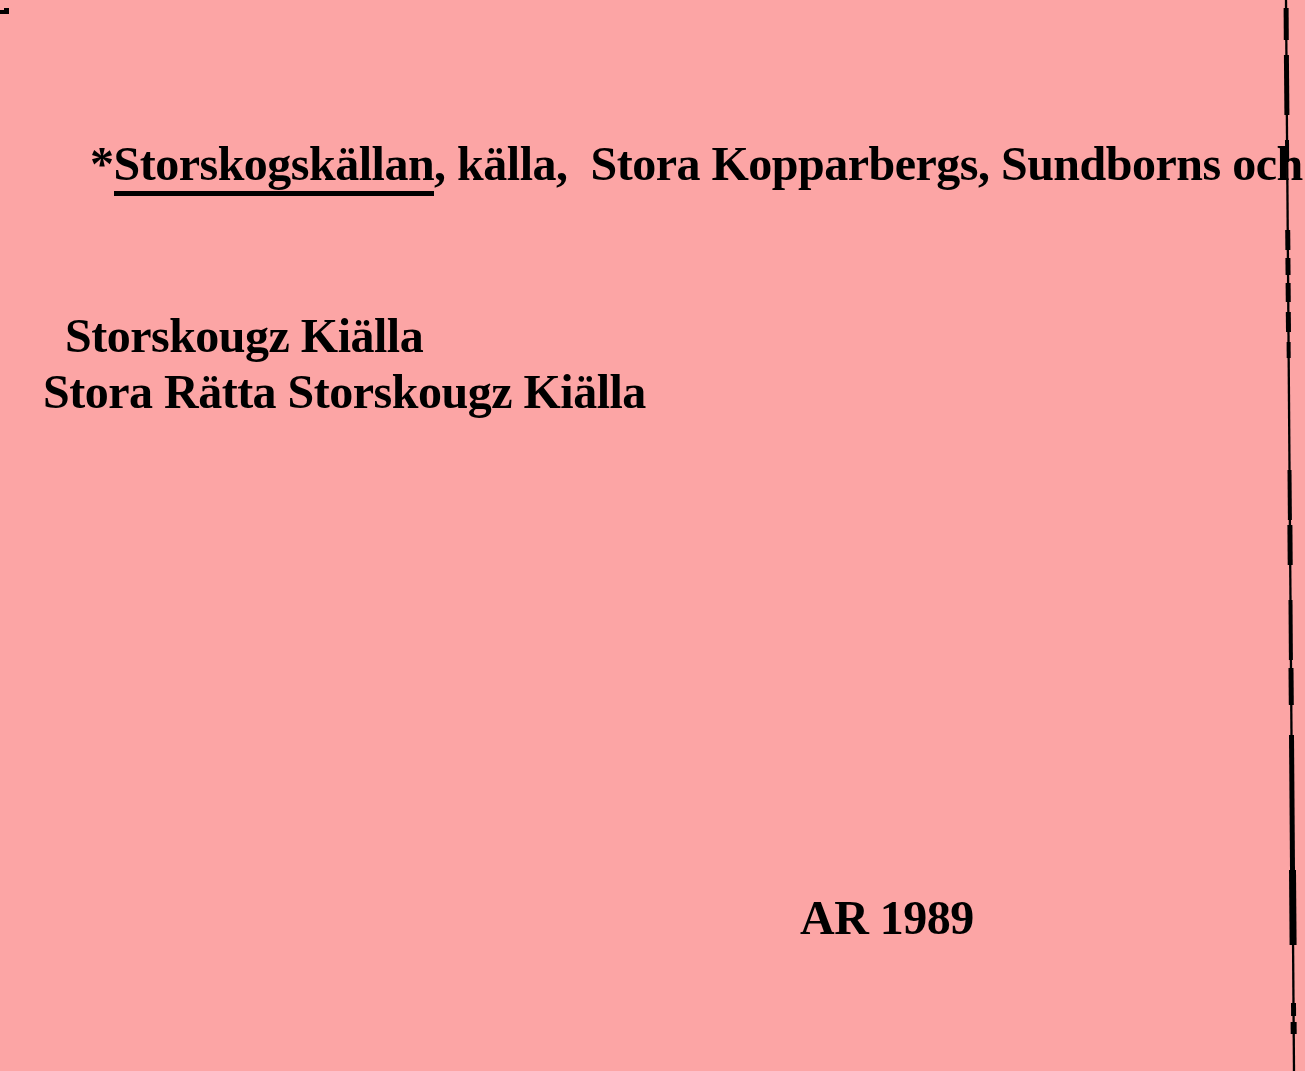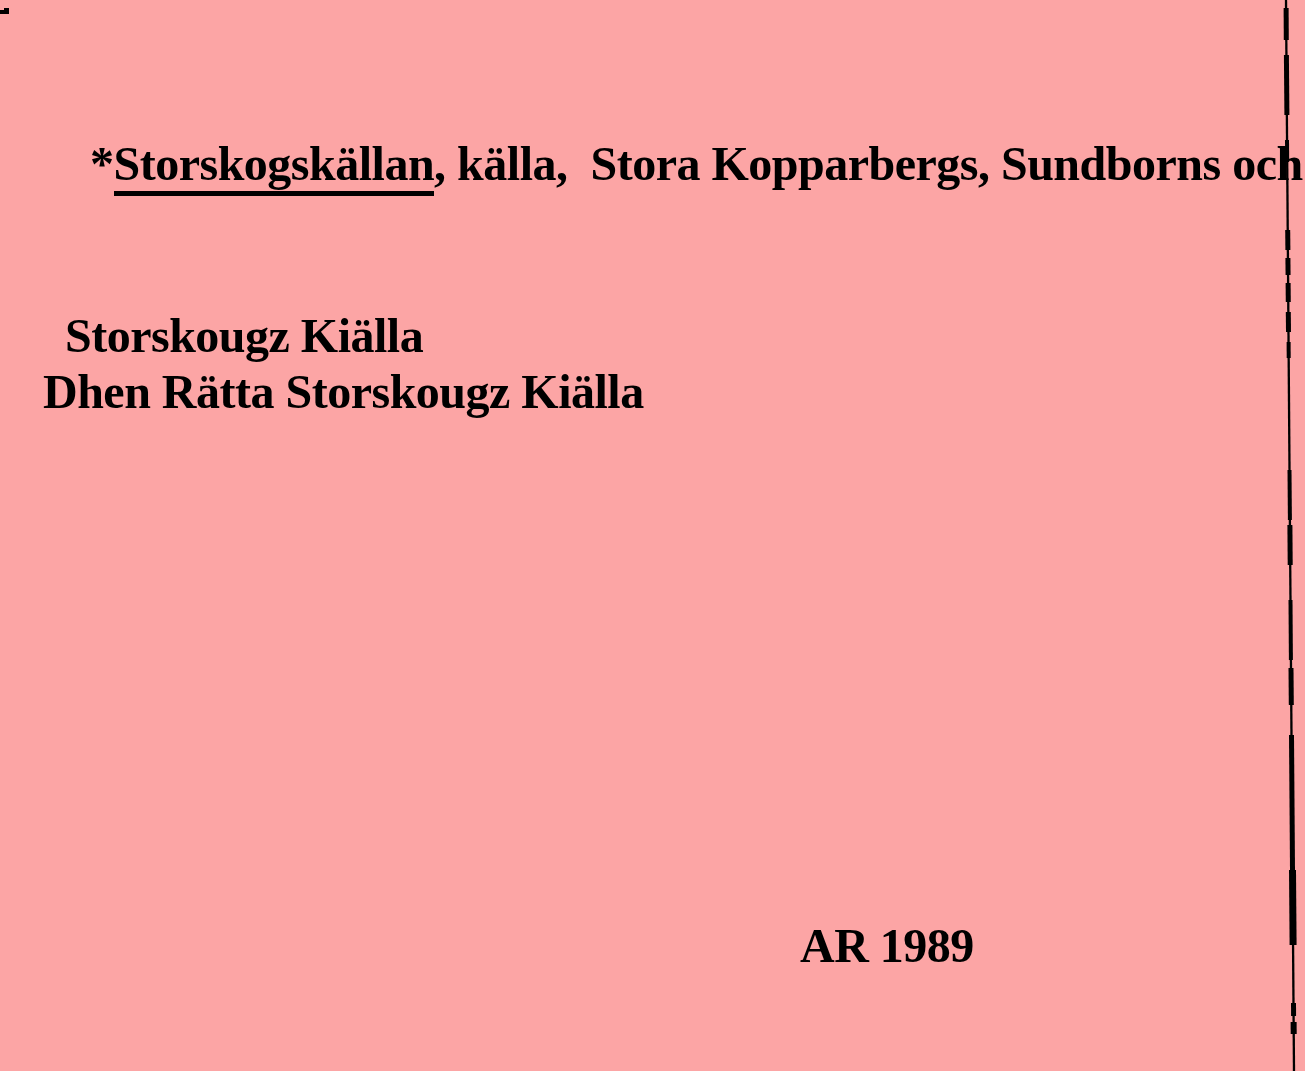--- a/index.html
+++ b/index.html
@@ -23,21 +23,21 @@
     font-weight: 700;
     line-height: 1;
     letter-spacing: -0.5px;
     color: #000000;
   }
   .heading-line-1 { left: 44px;  top: 92px; }
   .heading-line-2 { left: 333px; top: 147px; }
   .variant-line-1 { left: 46px;  top: 312px; margin-left: 19px; }
   .variant-line-2 { left: 43px;  top: 368px; }
   .source-line    { left: 47px;  top: 464px; }
-  .annotation-line{ left: 800px; top: 894px; margin-top: 28px; }
+  .annotation-line{ left: 800px; top: 894px; }
   .underlined {
     border-bottom: 5px solid #000000;
     padding-bottom: 1px;
   }
   .artifact-overlay {
     position: absolute;
     left: 0; top: 0;
     width: 1305px;
     height: 1071px;
     pointer-events: none;
@@ -46,21 +46,21 @@
 </head>
 <body>
 
 <div class="scan-page">
 
   <div class="line heading-line-1">
     <span>*</span><span class="underlined">Storskogskällan</span><span>, källa,  Stora Kopparbergs, Sundborns och</span>
   </div>
 
   <div class="line variant-line-1">Storskougz Kiälla</div>
-  <div class="line variant-line-2">Dhen Rätta Storskougz Kiälla</div>
+  <div class="line variant-line-2">Stora Rätta Storskougz Kiälla</div>
 
 
   <div class="line annotation-line">AR 1989</div>
 
   <svg class="artifact-overlay" viewBox="0 0 1305 1071" xmlns="http://www.w3.org/2000/svg" aria-hidden="true">
 
     <g>
       <rect x="0" y="10" width="9" height="4" fill="#000000"></rect>
       <rect x="4" y="8" width="5" height="6" fill="#000000"></rect>
     </g>

